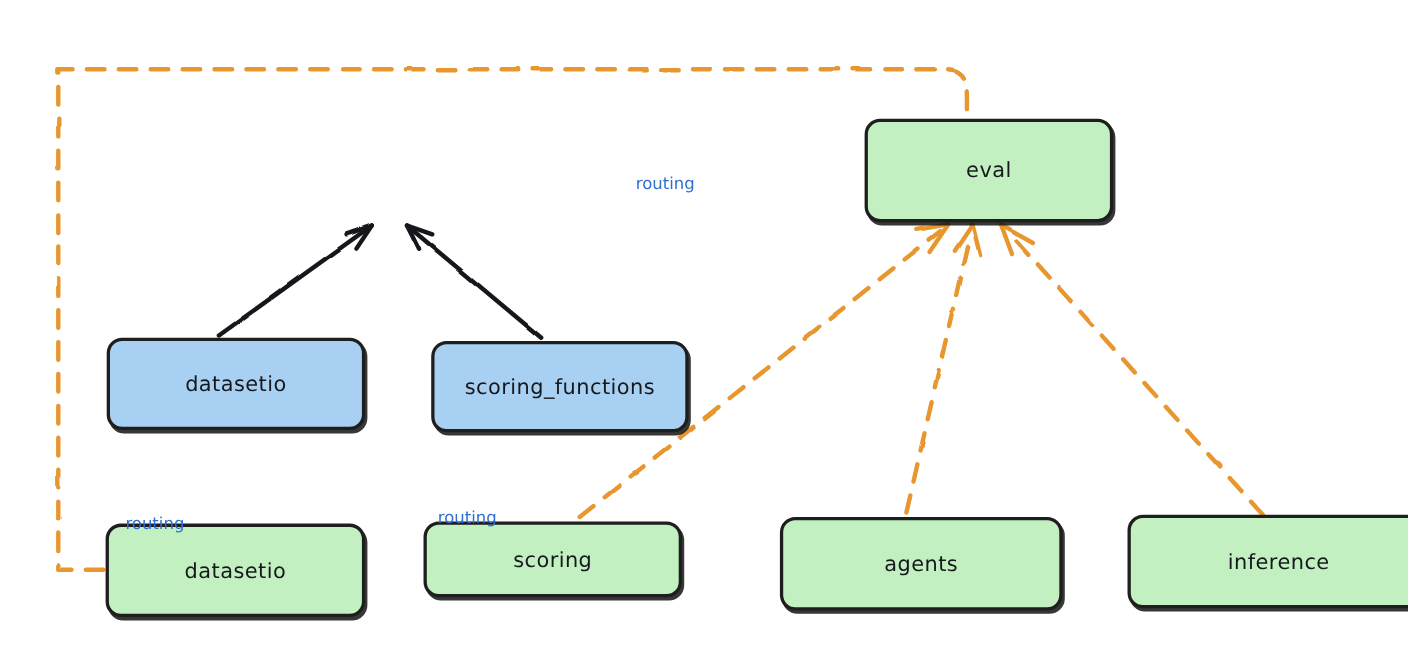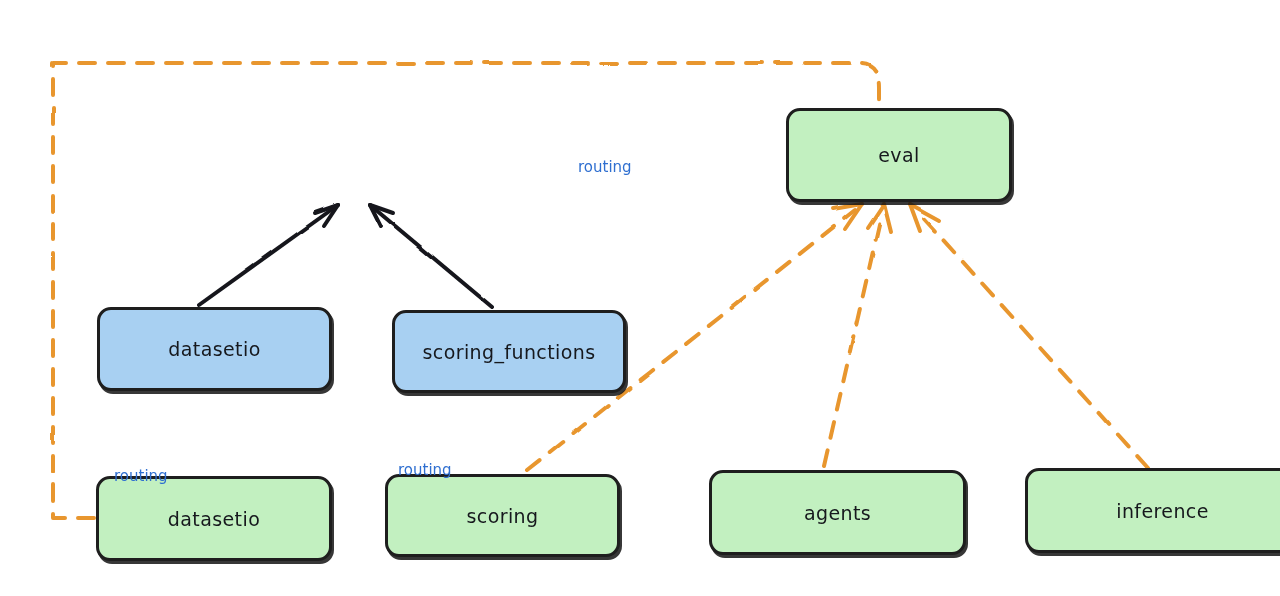--- a/index.html
+++ b/index.html
@@ -125,21 +125,21 @@
   </div>
 
   <div class="node blue" style="left:392px; top:310px; width:234px; height:83px;">
     <span class="node-label">scoring_functions</span>
   </div>
 
   <div class="node green" style="left:96px; top:476px; width:236px; height:85px;">
     <span class="node-label">datasetio</span>
   </div>
 
-  <div class="node green" style="left:385px; top:474px; width:235px; height:83px;">
+  <div class="node green" style="left:385px; top:474px; width:235px; height:69px;">
     <span class="node-label">scoring</span>
   </div>
 
   <div class="node green" style="left:709px; top:470px; width:257px; height:85px;">
     <span class="node-label">agents</span>
   </div>
 
   <div class="node green" style="left:1025px; top:468px; width:275px; height:85px;">
     <span class="node-label">inference</span>
   </div>

